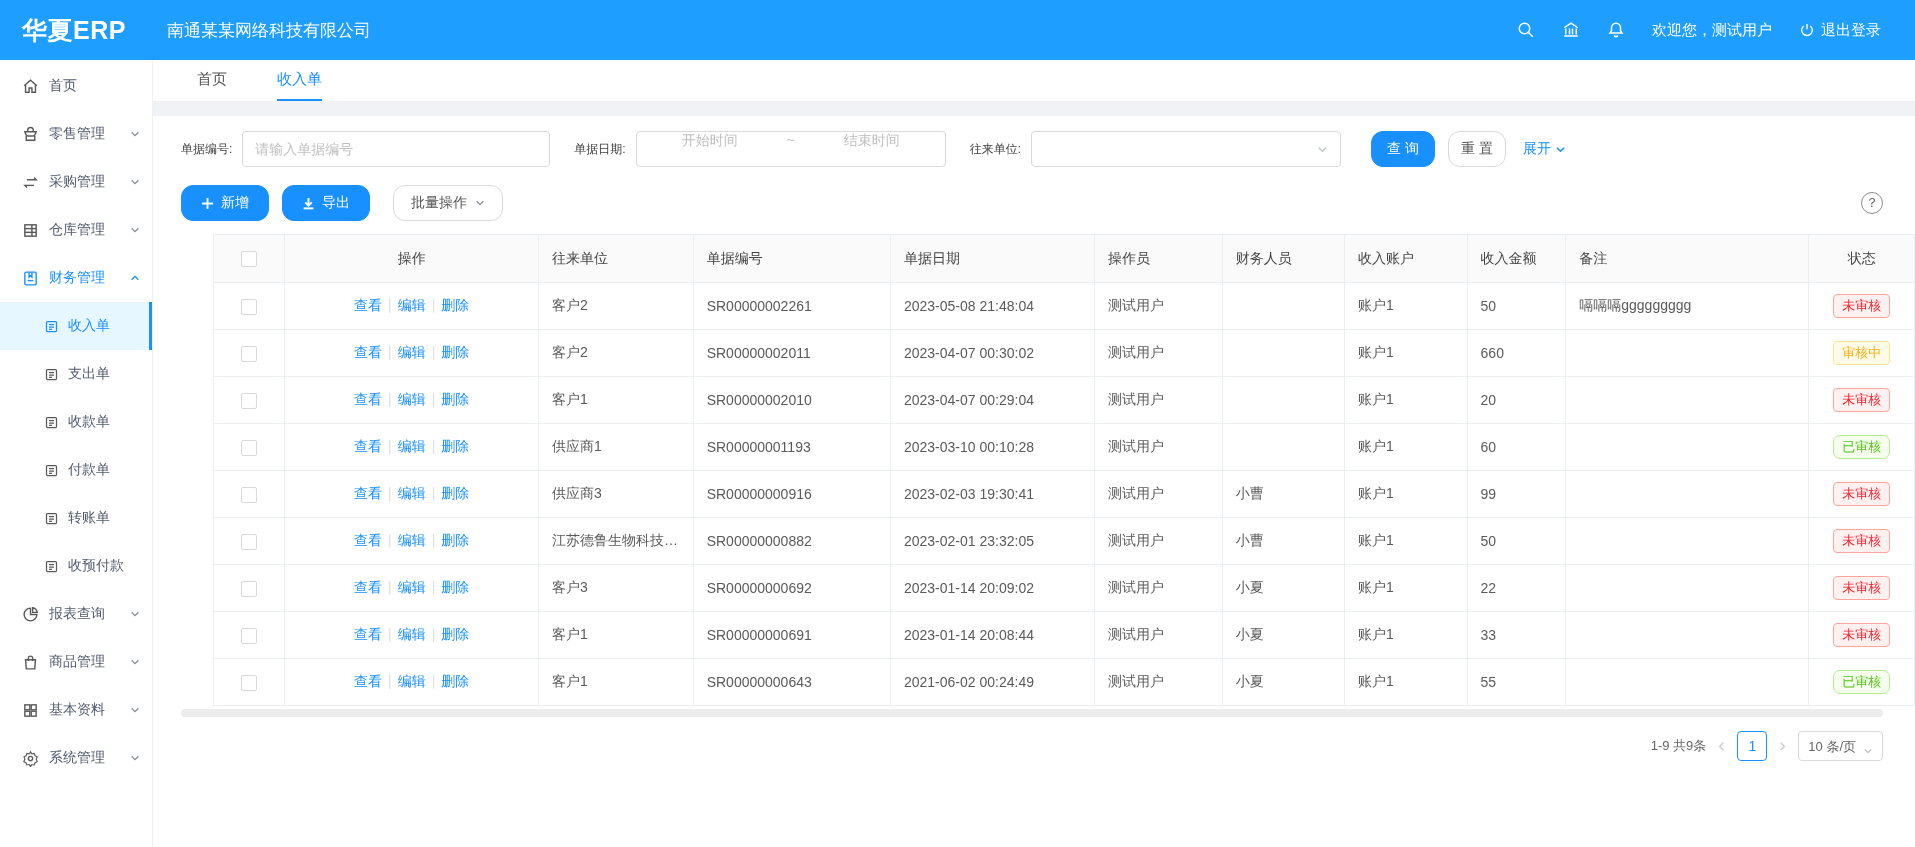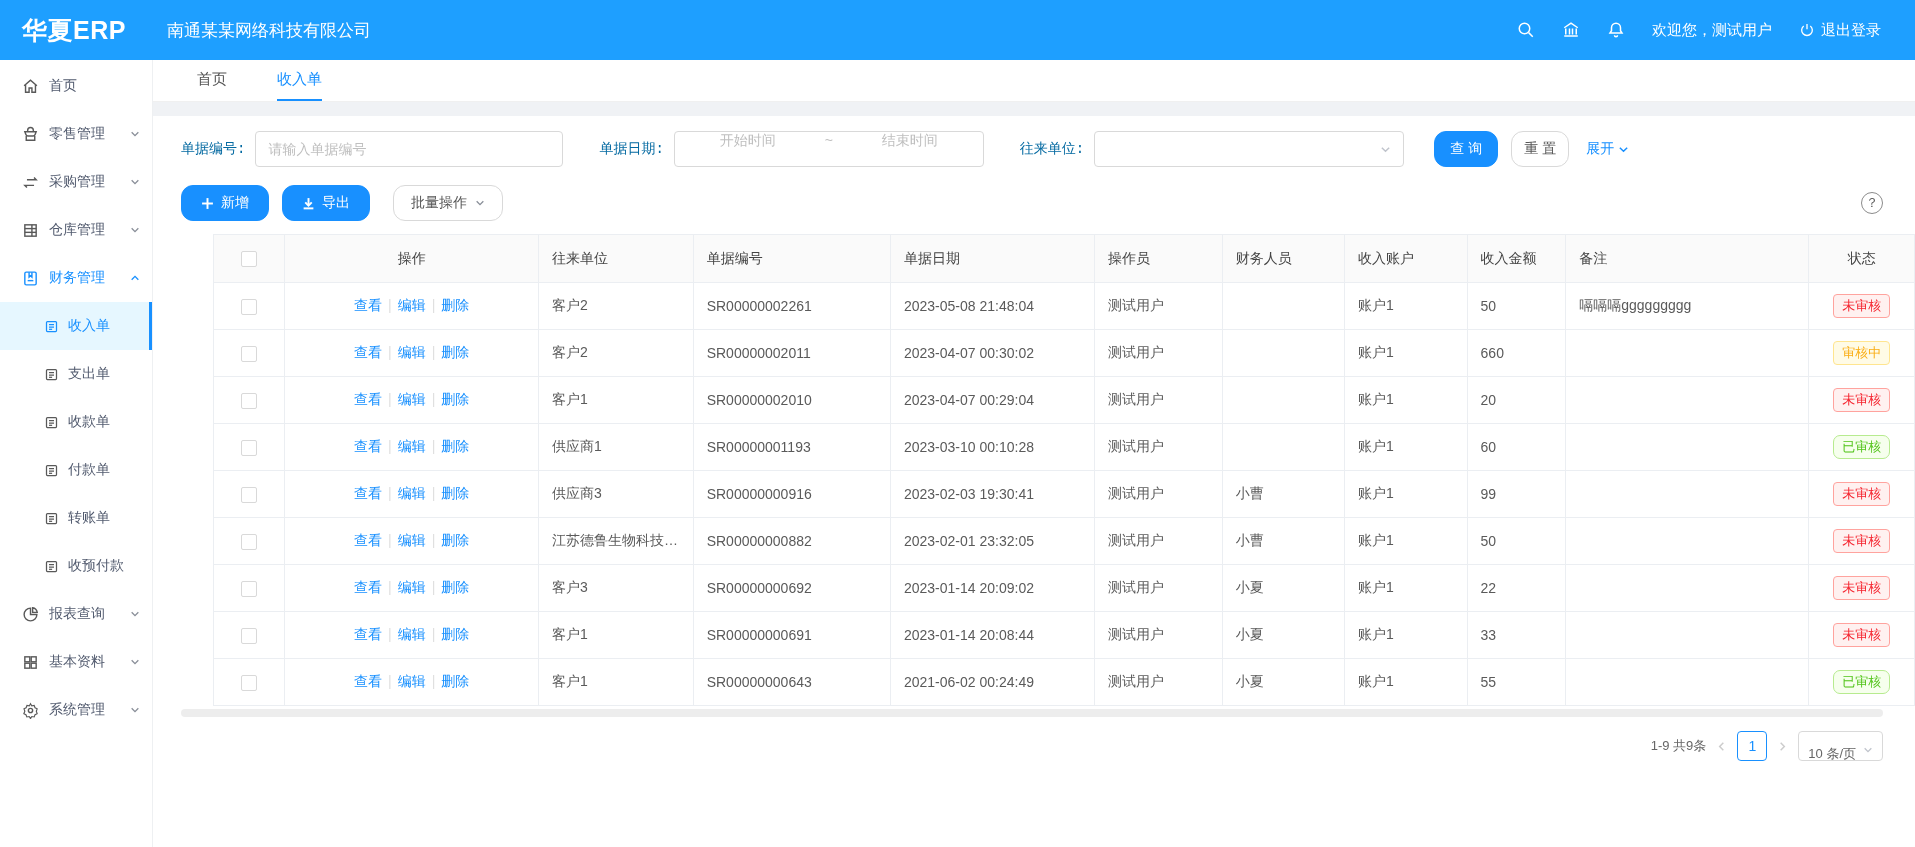--- a/index.html
+++ b/index.html
@@ -42,23 +42,23 @@
   .content{flex:1; display:flex; flex-direction:column; min-width:0;}
 
   
   .tabbar{height:42px; background:#fff; display:flex; align-items:stretch; padding-left:44px; border-bottom:1px solid #f0f0f0;}
   .tab{display:flex; align-items:center; margin-right:50px; font-size:15px; color:#555; cursor:pointer; border-bottom:2px solid transparent;}
   .tab.active{color:var(--primary); border-bottom-color:var(--primary);}
   .gray-strip{height:14px; background:#f0f2f5;}
 
   
   .filter-row{display:flex; align-items:center; padding:15px 32px 13px 28px;}
-  .f-label{font-size:14px; color:#0369a1; margin-right:10px; white-space:nowrap;font-family:Liberation Mono, monospace;}
+  .f-label{font-size:12px; color:#404040; margin-right:10px; white-space:nowrap;}
   .f-group{display:flex; align-items:center;}
-  .f-group + .f-group{margin-left:36px;}
+  .f-group + .f-group{margin-left:24px;}
   .text-input{width:308px; height:36px; border:1px solid #d9d9d9; border-radius:4px; padding:0 12px; font-size:14px; color:#555; outline:none; font-family:inherit;}
   .text-input::placeholder{color:#bfbfbf;}
   .date-range{width:310px; height:36px; border:1px solid #d9d9d9; border-radius:4px; display:flex; align-items:flex-start; color:#bfbfbf; font-size:14px;}
   .date-range .dr-part{flex:1; text-align:center;}
   .date-range .dr-sep{color:#bfbfbf; padding:0 4px;}
   .select-box{width:310px; height:36px; border:1px solid #d9d9d9; border-radius:4px; display:flex; align-items:center; justify-content:flex-end; padding:0 12px; cursor:pointer;}
   .select-box .sb-chevron{width:11px; height:11px; color:#c0c4cc;}
   .btn{height:36px; border-radius:12px; border:1px solid transparent; font-size:14px; display:inline-flex; align-items:center; justify-content:center; cursor:pointer; font-family:inherit; white-space:nowrap;}
   .btn-primary{background:var(--primary); border-color:var(--primary); color:#fff;}
   .btn-default{background:#fff; border-color:#d9d9d9; color:#555;}
@@ -89,21 +89,21 @@
   .badge{display:inline-block; padding:3px 8px; font-size:13px; line-height:1.2; border-radius:4px; border:1px solid;}
   .badge-red{color:var(--red); background:var(--red-bg); border-color:var(--red-border);}
   .badge-orange{color:var(--orange); background:var(--orange-bg); border-color:var(--orange-border);}
   .badge-green{color:var(--green); background:var(--green-bg); border-color:var(--green-border);border-radius:7px;}
   .h-scrollbar{height:8px; margin-top:3px; border-radius:4px; background:#ededed;}
 
   
   .pagination{display:flex; align-items:center; justify-content:flex-end; gap:10px; padding:14px 32px 0 0; color:#666; font-size:13px;}
   .pg-chevron{width:11px; height:11px; color:#ccc; cursor:pointer;}
   .pg-page{width:30px; height:30px; border:1px solid var(--primary); color:var(--primary); border-radius:4px; display:flex; align-items:center; justify-content:center; font-size:14px; cursor:pointer; background:#fff;}
-  .pg-size{height:30px; border:1px solid #d9d9d9; border-radius:4px; display:flex; align-items:flex-start; gap:7px; padding:13px 9px; cursor:pointer; background:#fff;}
+  .pg-size{height:30px; border:1px solid #d9d9d9; border-radius:4px; display:flex; align-items:flex-end; gap:7px; padding:4px 9px; cursor:pointer; background:#fff;}
   .pg-size .sb-chevron{width:10px; height:10px; color:#c0c4cc;}
 </style>
 </head>
 <body>
 
 <svg width="0" height="0" style="position:absolute" aria-hidden="true">
   <symbol id="i-search" viewBox="0 0 24 24">
       <circle cx="10" cy="10" r="7" fill="none" stroke="currentColor" stroke-width="2"></circle>
       <line x1="15.5" y1="15.5" x2="21" y2="21" stroke="currentColor" stroke-width="2"></line>
     </symbol>
@@ -301,20 +301,29 @@
         <svg class="mi-icon">
           <use href="#i-doc"></use>
         </svg>
         <span class="mi-label">收预付款</span>
       </div>
       <div class="menu-item">
         <svg class="mi-icon">
           <use href="#i-report"></use>
         </svg>
         <span class="mi-label">报表查询</span>
+        <svg class="mi-chevron">
+          <use href="#i-chevron-down"></use>
+        </svg>
+      </div>
+      <div class="menu-item">
+        <svg class="mi-icon">
+          <use href="#i-goods"></use>
+        </svg>
+        <span class="mi-label">商品管理</span>
         <svg class="mi-chevron">
           <use href="#i-chevron-down"></use>
         </svg>
       </div>
       <div class="menu-item">
         <svg class="mi-icon">
           <use href="#i-basic"></use>
         </svg>
         <span class="mi-label">基本资料</span>
         <svg class="mi-chevron">

